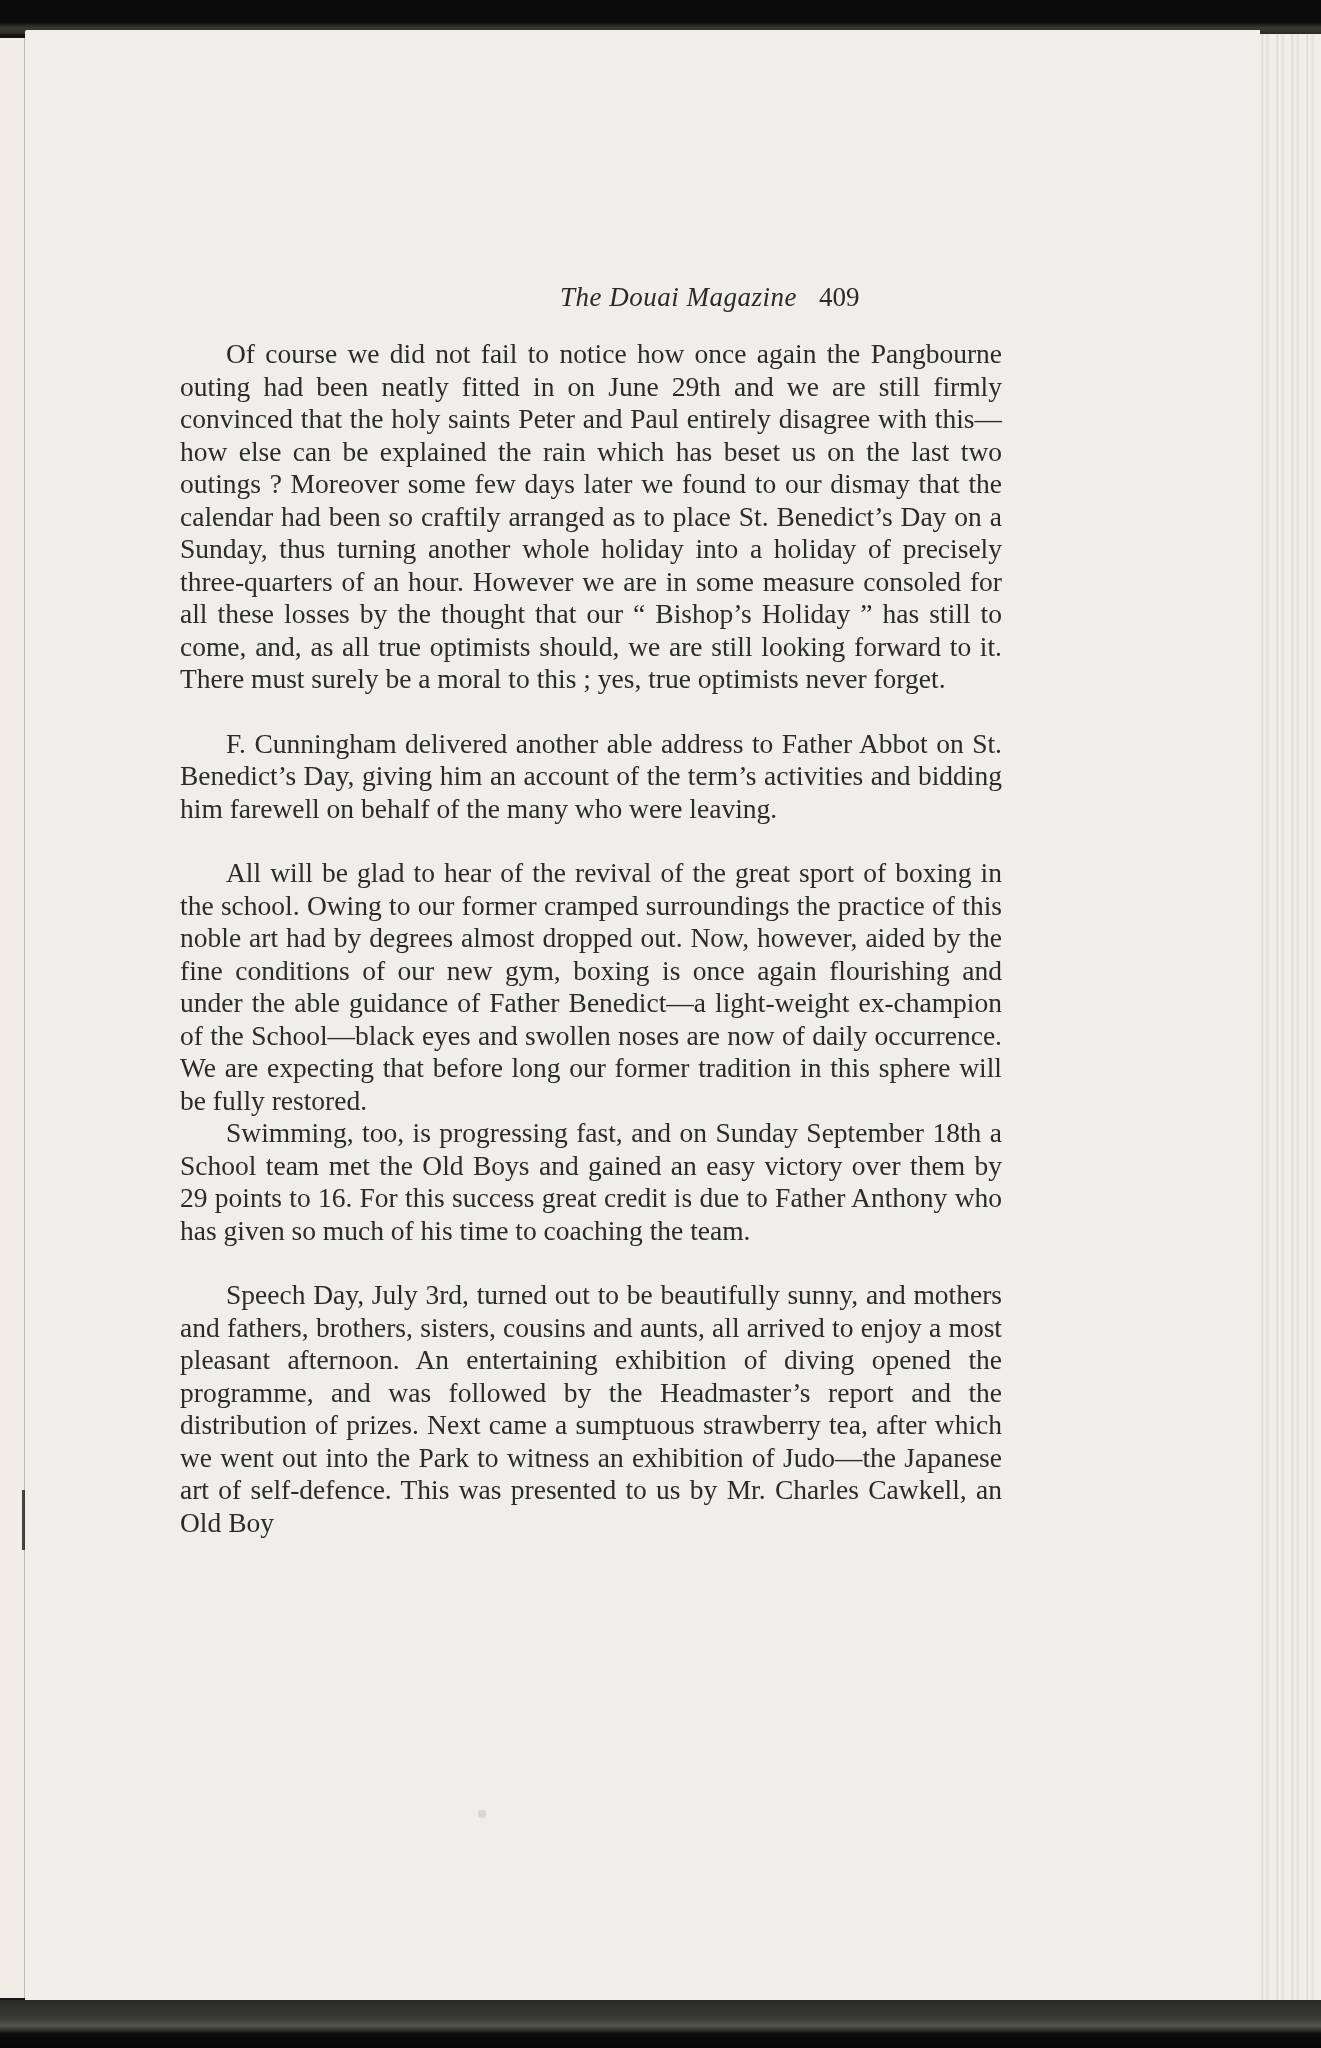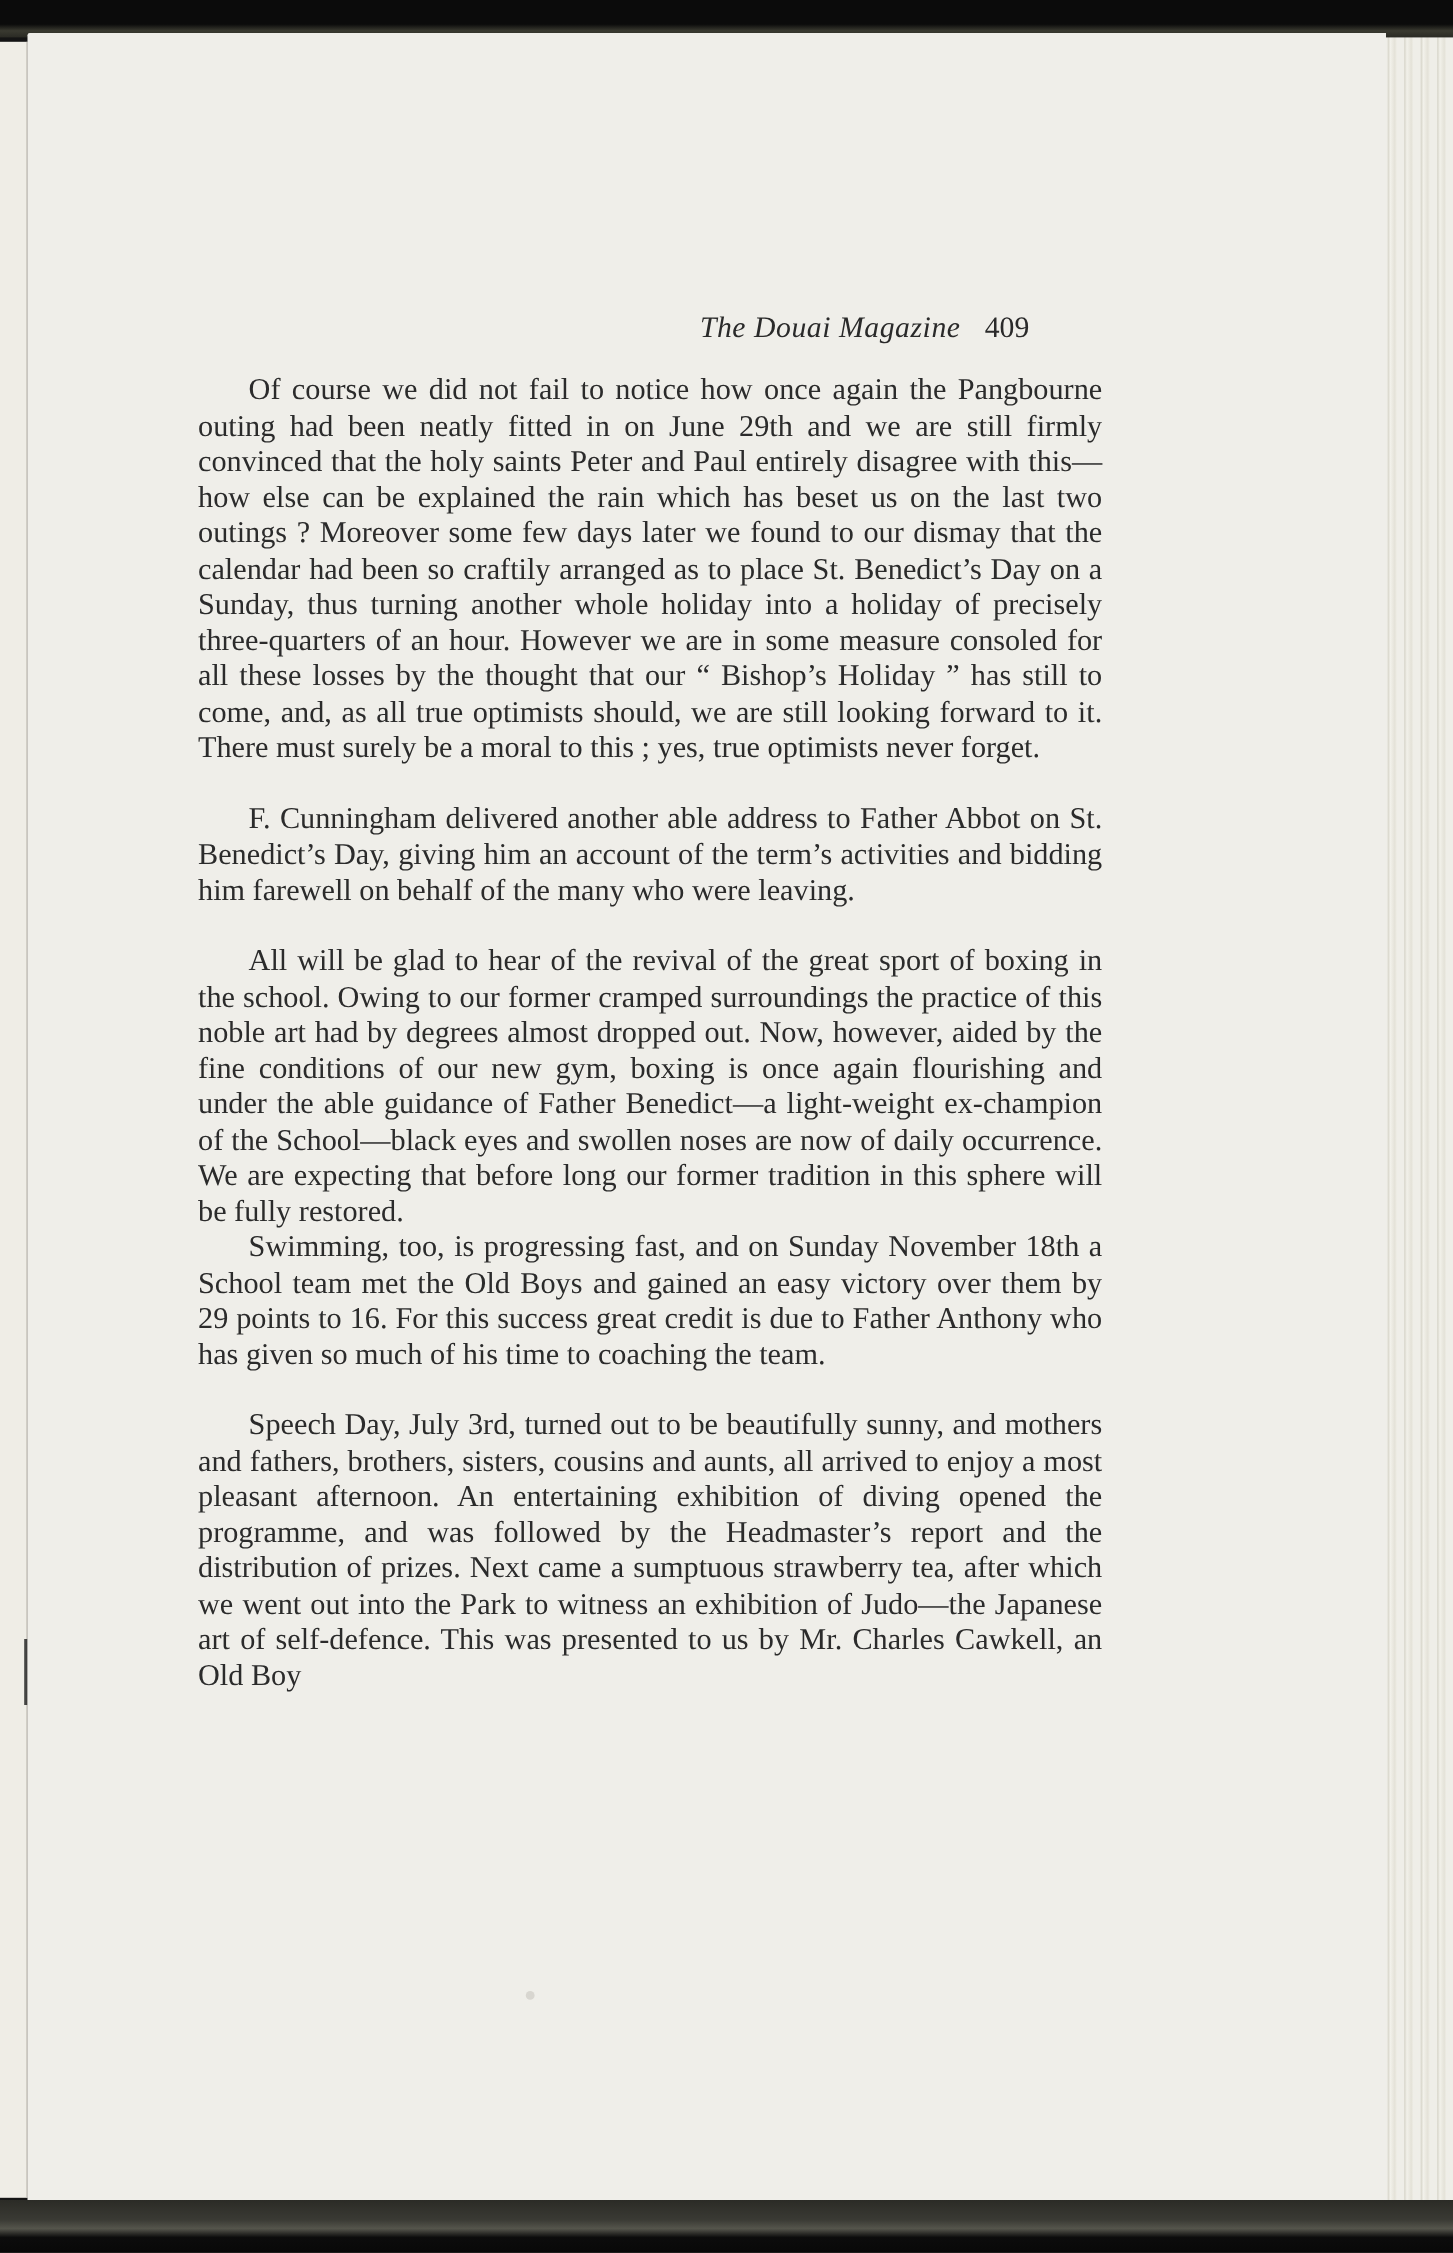--- a/index.html
+++ b/index.html
@@ -56,21 +56,21 @@
       background: repeating-linear-gradient(90deg,
         #efeee8 0px, #efeee8 6px,
         #d9d7cc 7px, #f2f1ea 9px,
         #e4e2d8 13px, #f0efe8 15px);
     }
     .header {
       position: absolute;
       left: 560px;
       top: 282px;
       width: 452px;
-      text-align: center;
+      text-align: left;
       font-size: 27px;
       color: #2a2a2a;
     }
     .header .title {
       font-style: italic;
       letter-spacing: 0.5px;
       margin-right: 22px;
     }
     .body-text {
       position: absolute;
@@ -112,17 +112,17 @@
 <div class="speck" style="left:478px; top:1810px;"></div>
 
 <div class="header">
   <span class="title">The Douai Magazine</span><span class="pagenum">409</span>
 </div>
 
 <div class="body-text">
   <p class="para">Of course we did not fail to notice how once again the Pangbourne outing had been neatly fitted in on June 29th and we are still firmly convinced that the holy saints Peter and Paul entirely disagree with this—how else can be explained the rain which has beset us on the last two outings ?  Moreover some few days later we found to our dismay that the calendar had been so craftily arranged as to place St. Benedict’s Day on a Sunday, thus turning another whole holiday into a holiday of precisely three-quarters of an hour.  However we are in some measure consoled for all these losses by the thought that our “ Bishop’s Holiday ” has still to come, and, as all true optimists should, we are still looking forward to it.  There must surely be a moral to this ;  yes, true optimists never forget.</p>
   <p class="para gap">F. Cunningham delivered another able address to Father Abbot on St. Benedict’s Day, giving him an account of the term’s activities and bidding him farewell on behalf of the many who were leaving.</p>
   <p class="para gap">All will be glad to hear of the revival of the great sport of boxing in the school.  Owing to our former cramped surroundings the practice of this noble art had by degrees almost dropped out.  Now, however, aided by the fine conditions of our new gym, boxing is once again flourishing and under the able guidance of Father Benedict—a light-weight ex-champion of the School—black eyes and swollen noses are now of daily occurrence.  We are expecting that before long our former tradition in this sphere will be fully restored.</p>
-  <p class="para">Swimming, too, is progressing fast, and on Sunday November 18th a School team met the Old Boys and gained an easy victory over them by 29 points to 16.  For this success great credit is due to Father Anthony who has given so much of his time to coaching the team.</p>
+  <p class="para">Swimming, too, is progressing fast, and on Sunday September 18th a School team met the Old Boys and gained an easy victory over them by 29 points to 16.  For this success great credit is due to Father Anthony who has given so much of his time to coaching the team.</p>
   <p class="para gap">Speech Day, July 3rd, turned out to be beautifully sunny, and mothers and fathers, brothers, sisters, cousins and aunts, all arrived to enjoy a most pleasant afternoon.  An entertaining exhibition of diving opened the programme, and was followed by the Headmaster’s report and the distribution of prizes.  Next came a sumptuous strawberry tea, after which we went out into the Park to witness an exhibition of Judo—the Japanese art of self-defence.  This was presented to us by Mr. Charles Cawkell, an Old Boy</p>
 </div>
 
 <div class="bottom-edge"></div>
 
 </body></html>

